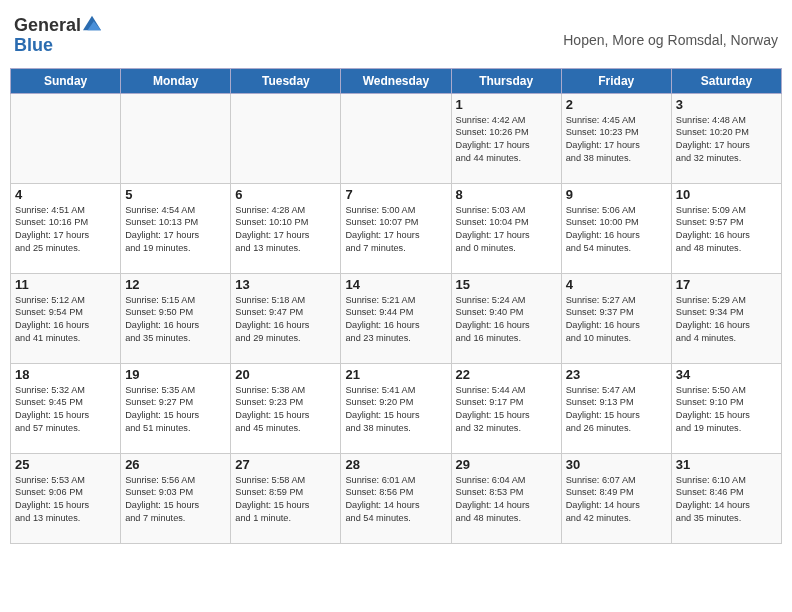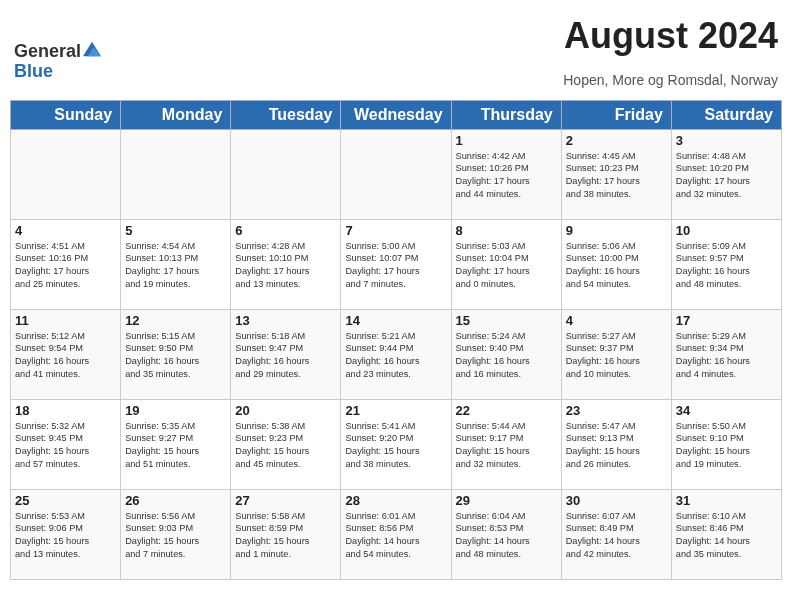--- a/index.html
+++ b/index.html
@@ -57,24 +57,24 @@
       margin-top: 16px;
     }
     table {
       width: 100%;
       border-collapse: collapse;
       table-layout: fixed;
     }
     thead tr th {
       background-color: #2b6cb0;
       color: white;
-      font-size: 16px;
+      font-size: 12px;
       font-weight: bold;
       padding: 5px 8px;
-      text-align: right;
+      text-align: center;
       border: 1px solid #aac;
     }
     tbody tr td {
       vertical-align: top;
       border: 1px solid #ccc;
       padding: 3px 4px;
       font-size: 9.5px;
       color: #222;
       min-height: 80px;
       height: 90px;
@@ -97,32 +97,31 @@
     td.empty {
       background: #f5f5f5;
     }
   </style>
 </head>
 <body>
 
 <div class="header">
   <div class="logo">
     <div class="logo-text">
-      <span style="display:flex;align-items:center;margin-top:26px;">
+      <span style="display:flex;align-items:center;">
         <span class="logo-general">General</span>
         <svg class="logo-icon" viewBox="0 0 20 20" xmlns="http://www.w3.org/2000/svg">
           <polygon points="0,18 10,2 20,18" fill="#2b6cb0"></polygon>
           <polygon points="5,18 12,8 20,18" fill="#4a90d9"></polygon>
         </svg>
       </span>
       <span class="logo-blue">Blue</span>
     </div>
   </div>
   <div class="title-area">
-    <div class="month-title">August 2024</div>
     <div class="subtitle">Hopen, More og Romsdal, Norway</div>
   </div>
 </div>
 
 <table>
   <thead>
     <tr>
     <th>Sunday</th>
         <th>Monday</th>
         <th>Tuesday</th>

